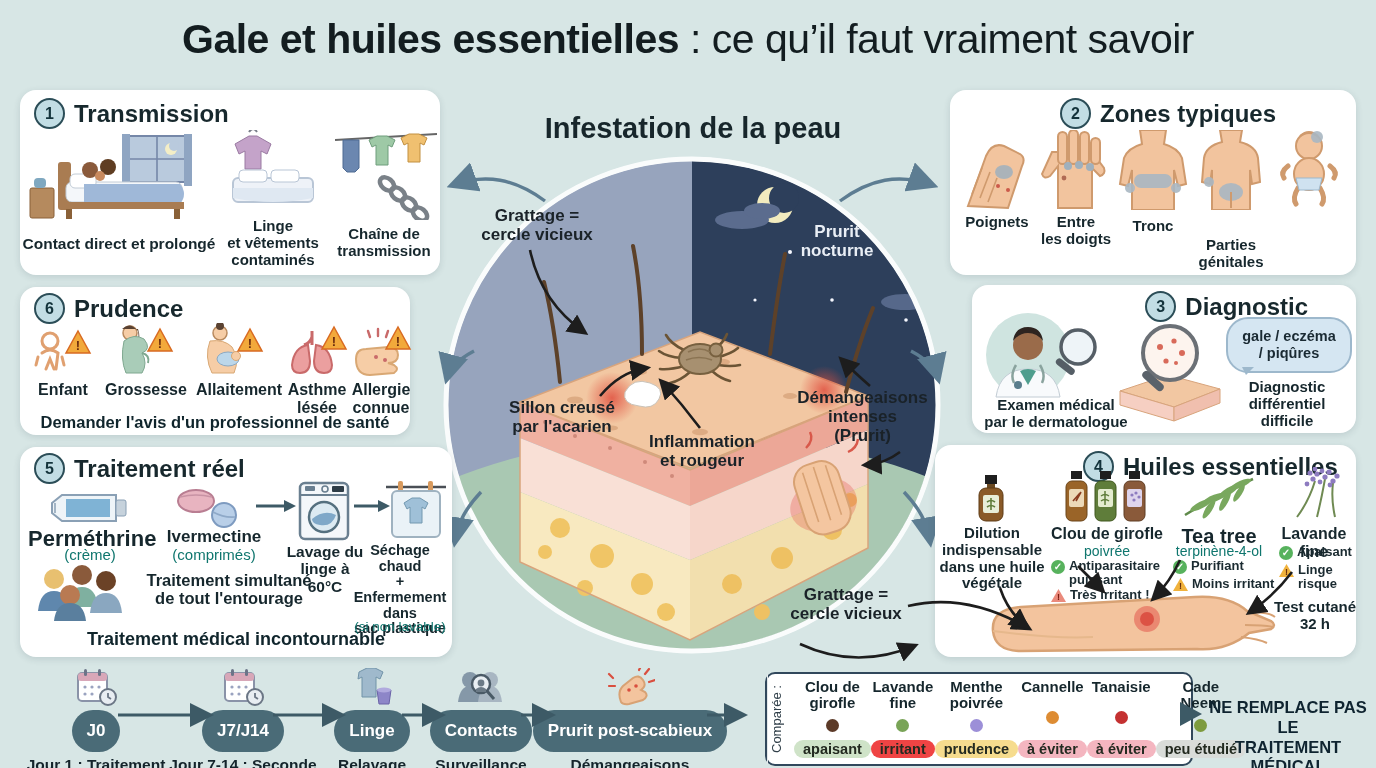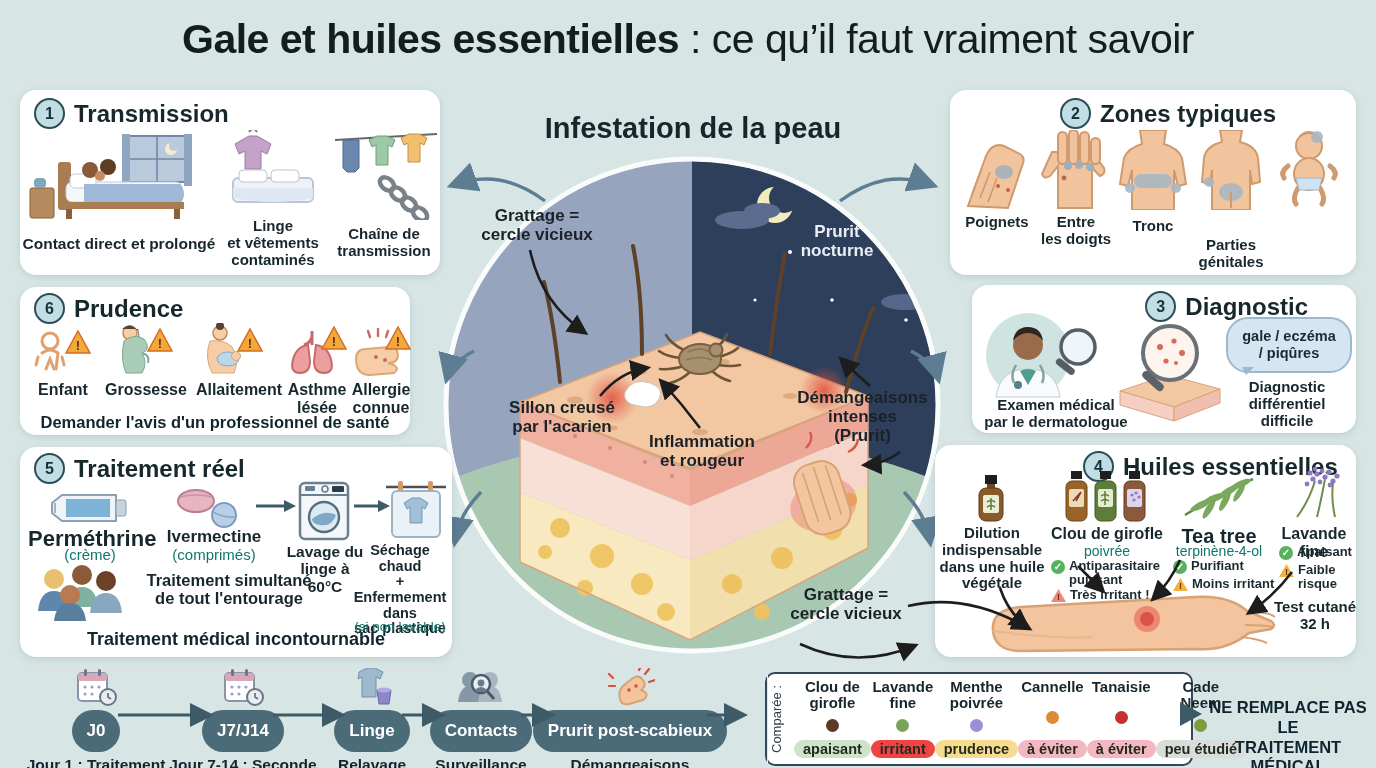--- a/index.html
+++ b/index.html
@@ -489,21 +489,21 @@
       <span class="tri">!</span>
       <span class="t">Moins irritant</span>
     </div>
     <div class="cap" style="left:336px;top:80px;width:86px;font-size:16px;">Lavande fine</div>
     <div class="oil-line" style="position:absolute;left:344px;top:100px;width:80px;">
       <span class="chk">✓</span>
       <span class="t">Apaisant</span>
     </div>
     <div class="oil-line" style="position:absolute;left:344px;top:118px;width:84px;">
       <span class="tri">!</span>
-      <span class="t">Faible risque</span>
+      <span class="t">Linge risque</span>
     </div>
     <svg class="ic" style="left:52px;top:146px;" width="296" height="64" viewBox="0 0 296 64">
       <path d="M6 40 Q4 18 34 16 L208 6 q34 -2 52 14 l24 10 q6 4 0 8 l-22 4 q-22 18 -52 16 L34 60 Q8 60 6 40 Z" fill="#f3c49e" stroke="#d8a274" stroke-width="2.5"></path>
       <path d="M262 22 q18 -2 26 4 M258 34 q20 0 28 2 M254 46 q18 2 26 6" stroke="#d8a274" stroke-width="2" fill="none"></path>
       <circle cx="160" cy="28" r="13" fill="#e2574d" opacity=".55"></circle>
         <circle cx="160" cy="28" r="7" fill="#d8453a" opacity=".8"></circle>
       <path d="M6 40 q60 8 100 6" stroke="#e6b88c" stroke-width="2" fill="none"></path>
     </svg>
     <div class="cap" style="left:338px;top:154px;width:84px;">Test cutané
 32 h</div>

